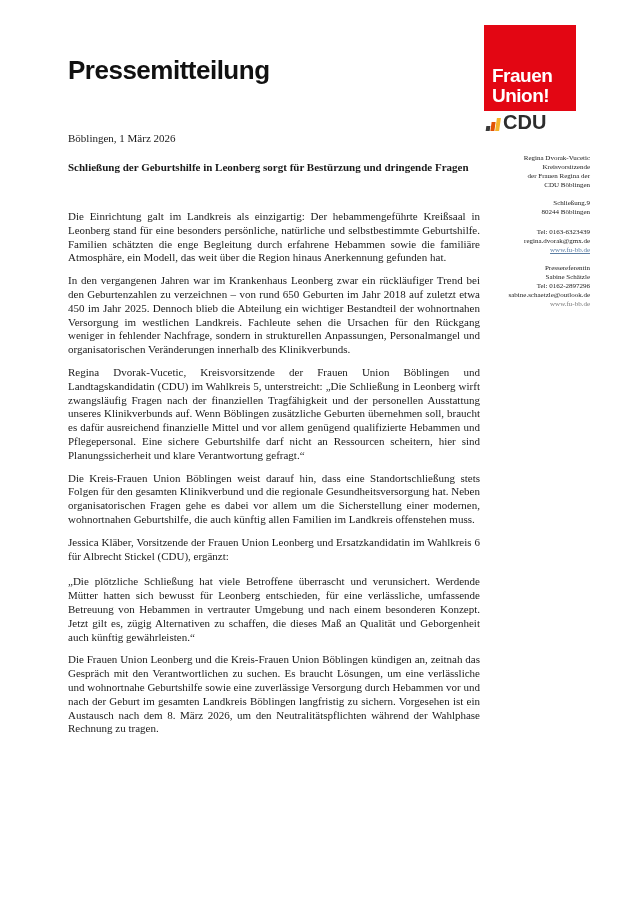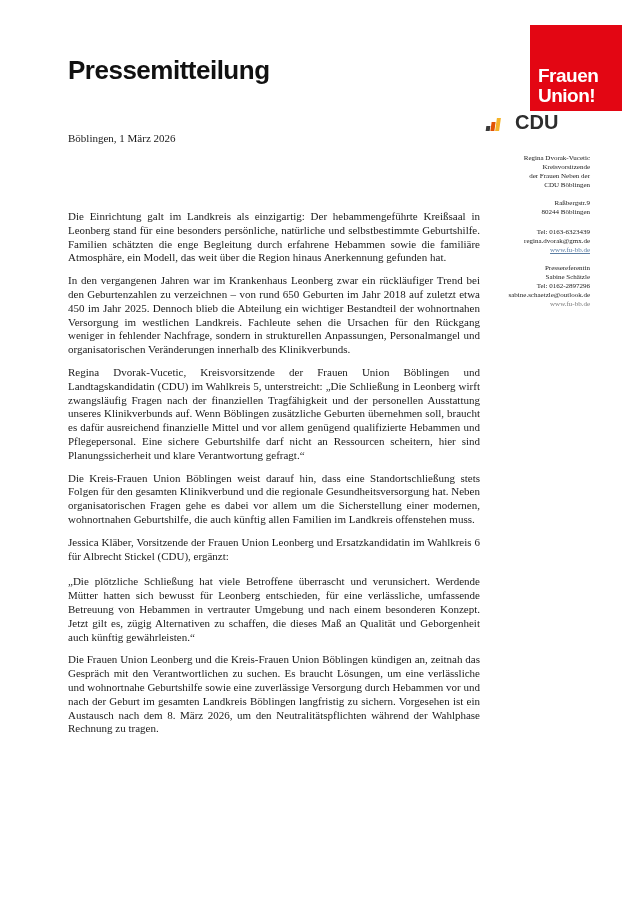--- a/index.html
+++ b/index.html
@@ -15,31 +15,30 @@
     position:absolute; left:68px; top:55px;
     font-family:"Liberation Sans", sans-serif;
     font-weight:bold; font-size:26px; letter-spacing:-0.5px;
     color:#111;
   }
   
   .logo { position:absolute; left:484px; top:25px; width:100px; }
   .logo-square {
     position:relative; width:92px; height:86px;
     background:#e30613;
-    margin-left:46px;
   }
   .logo-square .logo-text {
     position:absolute; left:8px; bottom:5px;
     font-family:"Liberation Sans", sans-serif;
     font-weight:bold; font-size:19px; line-height:20px;
     color:#ffffff; letter-spacing:-0.5px;
   }
   .cdu-row {
     position:absolute; left:2px; top:88px;
-    display:flex; align-items:flex-end; gap:13px;
+    display:flex; align-items:flex-end; gap:1px;
   }
   .cdu-bars { display:flex; align-items:flex-end; gap:1px; margin-right:2px; }
   .cdu-bars span { display:block; width:4px; transform:skewX(-8deg); }
   .bar1 { height:5px; }
   .bar2 { height:9px; }
   .bar3 { height:13px; }
   .cdu-word {
     font-family:"Liberation Sans", sans-serif;
     font-weight:bold; font-size:20px; line-height:18px;
     letter-spacing:0px; color:#2d2d2d;
@@ -89,39 +88,40 @@
         <span class="bar1" style="background:#3a3a3a"></span>
         <span class="bar2" style="background:#e25303"></span>
         <span class="bar3" style="background:#f5b328"></span>
       </span>
       <span class="cdu-word">CDU</span>
     </div>
   </div>
 
   <div class="date">Böblingen, 1 März 2026</div>
 
+  <div class="headline">Schließung der Geburtshilfe in Leonberg sorgt für Bestürzung und dringende Fragen</div>
 
   <div class="content">
     <p>Die Einrichtung galt im Landkreis als einzigartig: Der hebammengeführte Kreißsaal in Leonberg stand für eine besonders persönliche, natürliche und selbstbestimmte Geburtshilfe. Familien schätzten die enge Begleitung durch erfahrene Hebammen sowie die familiäre Atmosphäre, ein Modell, das weit über die Region hinaus Anerkennung gefunden hat.</p>
     <p>In den vergangenen Jahren war im Krankenhaus Leonberg zwar ein rückläufiger Trend bei den Geburtenzahlen zu verzeichnen – von rund 650 Geburten im Jahr 2018 auf zuletzt etwa 450 im Jahr 2025. Dennoch blieb die Abteilung ein wichtiger Bestandteil der wohnortnahen Versorgung im westlichen Landkreis. Fachleute sehen die Ursachen für den Rückgang weniger in fehlender Nachfrage, sondern in strukturellen Anpassungen, Personalmangel und organisatorischen Veränderungen innerhalb des Klinikverbunds.</p>
     <p>Regina Dvorak-Vucetic, Kreisvorsitzende der Frauen Union Böblingen und Landtagskandidatin (CDU) im Wahlkreis 5, unterstreicht: „Die Schließung in Leonberg wirft zwangsläufig Fragen nach der finanziellen Tragfähigkeit und der personellen Ausstattung unseres Klinikverbunds auf. Wenn Böblingen zusätzliche Geburten übernehmen soll, braucht es dafür ausreichend finanzielle Mittel und vor allem genügend qualifizierte Hebammen und Pflegepersonal. Eine sichere Geburtshilfe darf nicht an Ressourcen scheitern, hier sind Planungssicherheit und klare Verantwortung gefragt.“</p>
     <p>Die Kreis-Frauen Union Böblingen weist darauf hin, dass eine Standortschließung stets Folgen für den gesamten Klinikverbund und die regionale Gesundheitsversorgung hat. Neben organisatorischen Fragen gehe es dabei vor allem um die Sicherstellung einer modernen, wohnortnahen Geburtshilfe, die auch künftig allen Familien im Landkreis offenstehen muss.</p>
     <p class="no-after">Jessica Kläber, Vorsitzende der Frauen Union Leonberg und Ersatzkandidatin im Wahlkreis 6 für Albrecht Stickel (CDU), ergänzt:</p>
     <p>„Die plötzliche Schließung hat viele Betroffene überrascht und verunsichert. Werdende Mütter hatten sich bewusst für Leonberg entschieden, für eine verlässliche, umfassende Betreuung von Hebammen in vertrauter Umgebung und nach einem besonderen Konzept. Jetzt gilt es, zügig Alternativen zu schaffen, die dieses Maß an Qualität und Geborgenheit auch künftig gewährleisten.“</p>
     <p>Die Frauen Union Leonberg und die Kreis-Frauen Union Böblingen kündigen an, zeitnah das Gespräch mit den Verantwortlichen zu suchen. Es braucht Lösungen, um eine verlässliche und wohnortnahe Geburtshilfe sowie eine zuverlässige Versorgung durch Hebammen vor und nach der Geburt im gesamten Landkreis Böblingen langfristig zu sichern. Vorgesehen ist ein Austausch nach dem 8. März 2026, um den Neutralitätspflichten während der Wahlphase Rechnung zu tragen.</p>
   </div>
 
   <div class="sidebar">
     <div class="block">
       <span class="line">Regina Dvorak-Vucetic</span>
       <span class="line">Kreisvorsitzende</span>
-      <span class="line">der Frauen Neben der</span>
+      <span class="line">der Frauen Regina der</span>
       <span class="line">CDU Böblingen</span>
       <div class="gap-sm"></div>
-      <span class="line">Raßbergstr.9</span>
+      <span class="line">Schließung.9</span>
       <span class="line">80244 Böblingen</span>
       <div class="gap-md"></div>
       <span class="line">Tel: 0163-6323439</span>
       <span class="line">regina.dvorak@gmx.de</span>
       <a class="link-blue line">www.fu-bb.de</a>
     </div>
     <div class="block block2">
       <span class="line">Pressereferentin</span>
       <span class="line">Sabine Schätzle</span>
       <span class="line">Tel: 0162-2897296</span>

